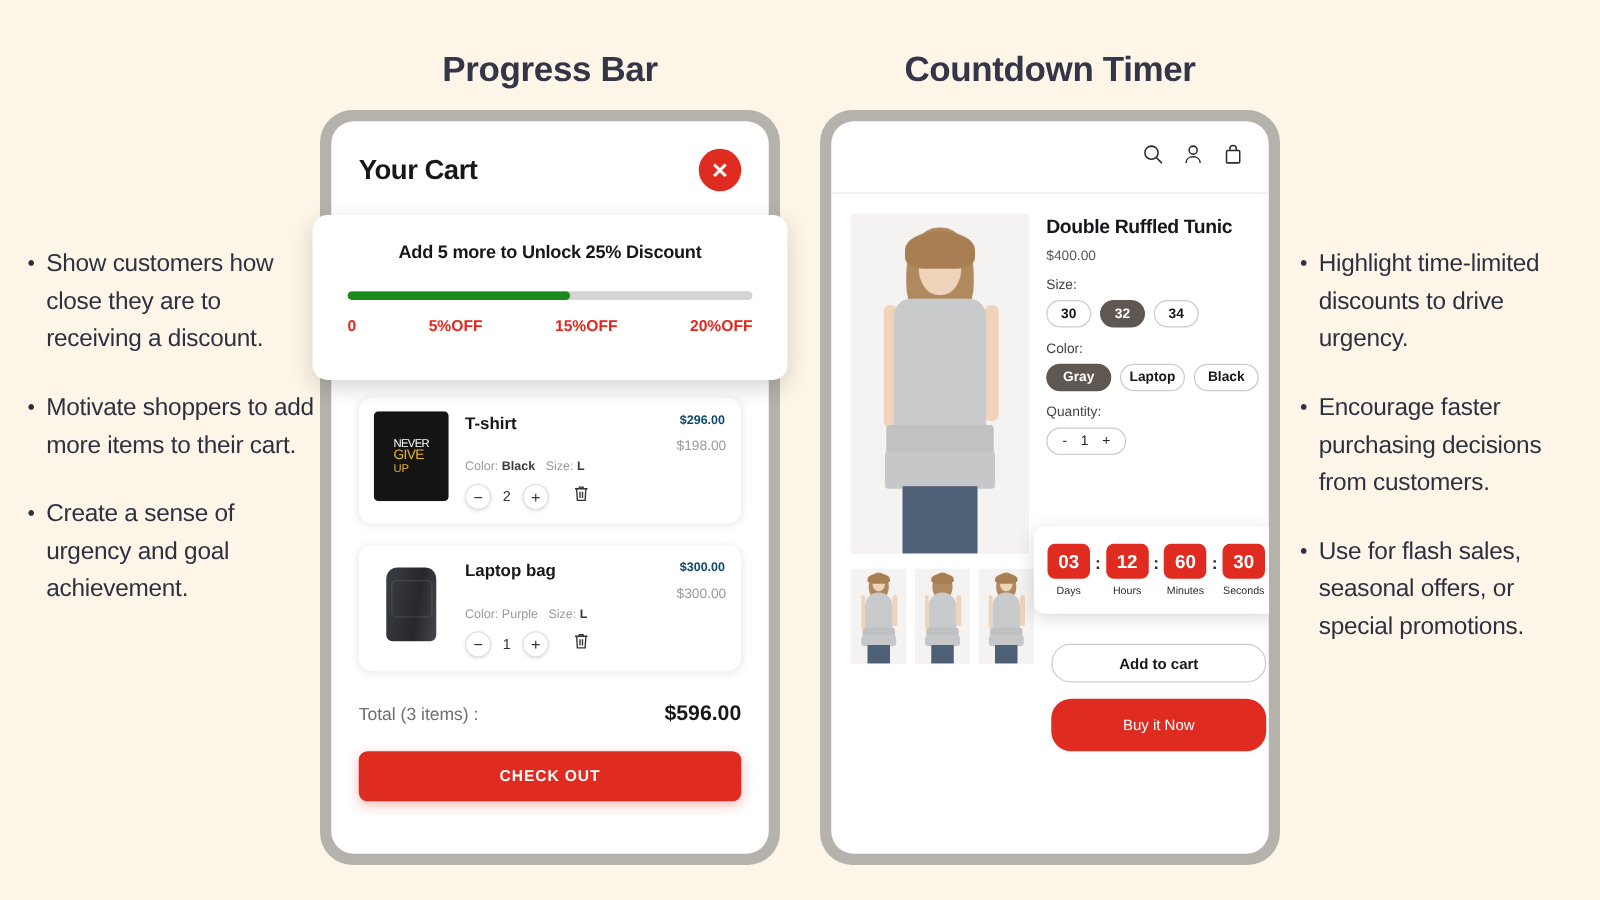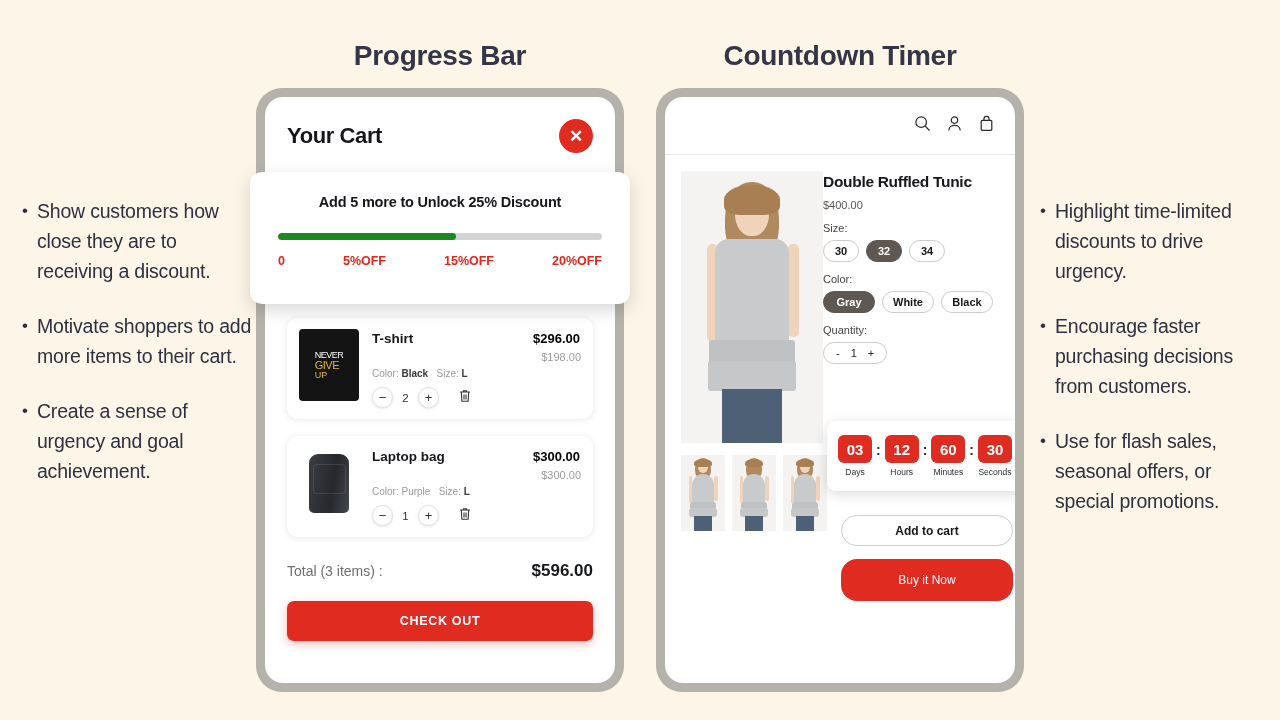--- a/index.html
+++ b/index.html
@@ -95,21 +95,21 @@
     width: 60px; height: 72px; border-radius: 4px; flex: 0 0 auto;
     margin-right: 13px; overflow: hidden;
   }
   .item-info { flex: 1 1 auto; padding-top: 2px; }
   .item-name { font-size: 13.5px; color: #16171a; font-weight: 700; }
   .item-price { font-size: 11px; color: #9a9a9a; margin-top: 5px; text-align: right; }
   .item-meta { font-size: 10px; color: #9a9a9a; margin-top: 5px; }
   .item-meta b { color: #3a3a3a; font-weight: 700; }
   .item-total {
     position: absolute; right: 13px; top: 13px;
-    font-size: 13px; font-weight: 700; color: #000000;
+    font-size: 10px; font-weight: 700; color: #0c4a6e;
   }
   .qty-row { display: flex; align-items: center; margin-top: 8px; gap: 7px; }
   .qty-btn {
     width: 21px; height: 21px; border-radius: 50%; background: #fff;
     border: 1px solid #e0e0e0; display: flex; align-items: center;
     justify-content: center; font-size: 13px; color: #333; cursor: pointer;
     box-shadow: 0 1px 3px rgba(0,0,0,0.10);
   }
   .qty-val { font-size: 11.5px; color: #333; min-width: 11px; text-align: center; }
   .trash { margin-left: 13px; cursor: pointer; }
@@ -128,21 +128,21 @@
     font-family: "Liberation Sans", sans-serif;
   }
 
   
   .shop-header {
     height: 58px; display: flex; align-items: center; justify-content: flex-end;
     padding-right: 20px; gap: 15px; border-bottom: 1px solid #e8e8e8;
   }
   .hdr-icon { cursor: pointer; display: block; }
 
-  .product-area { display: flex; padding: 16px 28px 0 16px; gap: 0; }
+  .product-area { display: flex; padding: 16px 28px 0 16px; gap: 14px; }
   .product-photo {
     width: 142px; height: 272px; background: #f3f3f3; flex: 0 0 auto;
     overflow: hidden; position: relative;
   }
   .product-info { flex: 1 1 auto; padding-top: 2px; }
   .product-name { font-size: 15.5px; font-weight: 700; color: #16171a; letter-spacing: -0.3px; }
   .product-price { font-size: 11px; color: #555; margin-top: 8px; }
   .opt-label { font-size: 11px; color: #444; margin-top: 11px; }
   .opt-row { display: flex; gap: 7px; margin-top: 6px; }
   .pill {
@@ -419,21 +419,21 @@
           <div class="opt-label">Size:</div>
           <div class="opt-row">
             <span class="pill">30</span>
             <span class="pill selected">32</span>
             <span class="pill">34</span>
           </div>
 
           <div class="opt-label">Color:</div>
           <div class="opt-row">
             <span class="pill wide selected">Gray</span>
-            <span class="pill wide">White</span>
+            <span class="pill wide">Laptop</span>
             <span class="pill wide">Black</span>
           </div>
 
           <div class="opt-label">Quantity:</div>
           <div class="qty-box">
             <span>-</span>
             <span>1</span>
             <span>+</span>
           </div>
         </div>

